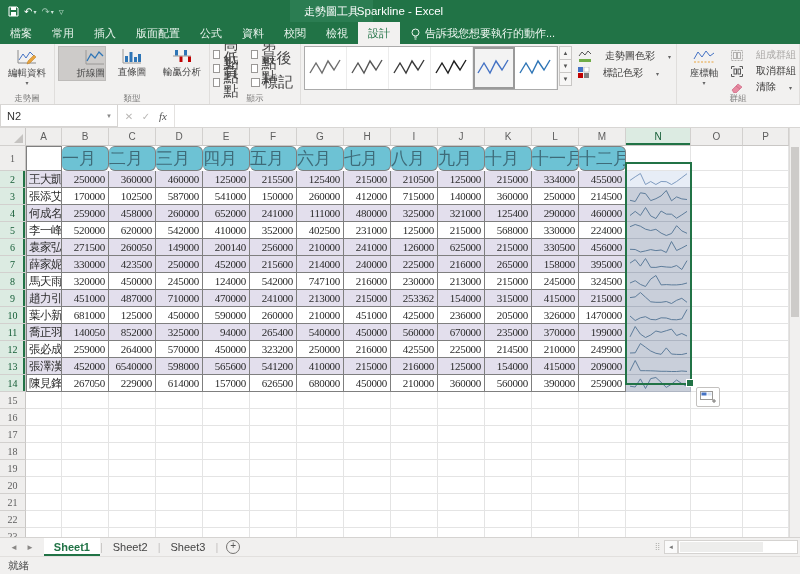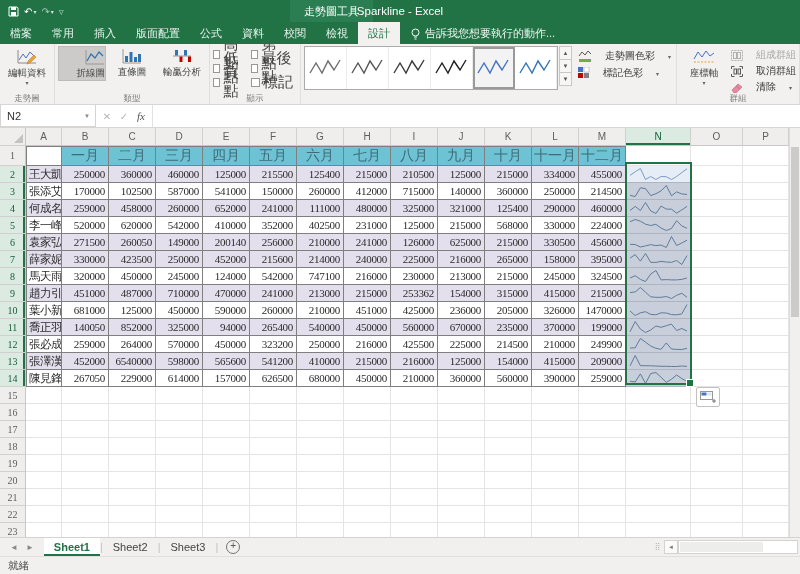--- a/index.html
+++ b/index.html
@@ -37,21 +37,21 @@
   .gscroll{display:flex;flex-direction:column;margin-left:1px;}
   .gs{width:13px;height:14px;border:1px solid #c9c7c5;background:#f7f6f5;color:#555;font-size:6px;
       display:flex;align-items:center;justify-content:center;box-sizing:border-box;margin-bottom:-1px;}
   .colbtns{display:flex;flex-direction:column;justify-content:flex-start;gap:3px;padding:3px 2px 0 6px;}
   .smallbtn{display:flex;align-items:center;gap:13px;font-size:10px;color:#3b3a39;white-space:nowrap;}
   .smallbtn .car{font-size:6px;color:#666;}
   .smallbtn.disabled{color:#a9a7a5;}
   .stack{display:flex;flex-direction:column;gap:2px;padding-top:2px;margin-left:3px;}
   
   .fbar{height:23px;background:#f2f1f0;display:flex;align-items:stretch;border-bottom:1px solid #d8d6d4;box-sizing:border-box;}
-  .namebox{width:96px;background:#fff;border:1px solid #d6d4d2;border-top:none;display:flex;align-items:center;
+  .namebox{width:118px;background:#fff;border:1px solid #d6d4d2;border-top:none;display:flex;align-items:center;
            font-size:11px;color:#333;padding-left:6px;box-sizing:border-box;}
   .namebox .car{margin-left:auto;font-size:6px;color:#888;padding:0 5px;}
   .fbtns{display:flex;align-items:center;gap:1px;padding:0 3px;background:#fff;border-right:1px solid #e4e2e0;}
   .fbtn{width:16px;text-align:center;font-size:10px;color:#b9b7b5;}
   .fx{color:#555;font-family:"Liberation Serif",serif;font-style:italic;font-size:11px;}
   .finput{flex:1;background:#fff;}
   
   .sheet{position:relative;height:409px;background:#fff;overflow:hidden;}
   table.grid{border-collapse:separate;border-spacing:0;table-layout:fixed;width:789px;}
   .grid th,.grid td{padding:0;overflow:hidden;white-space:nowrap;box-sizing:border-box;height:17px;}
@@ -59,21 +59,21 @@
                  font-size:10px;font-weight:normal;color:#5e5e5e;text-align:center;}
   .grid td.rh,.grid th.rh{background:#efeeed;border-right:1px solid #c9c7c5;border-bottom:1px solid #d2d0ce;
                  font-size:10px;color:#5e5e5e;text-align:center;font-weight:normal;}
   .grid thead th.selc{background:#dcebe2;color:#135c35;box-shadow:inset 0 -2px 0 #217346;}
   .grid td.rh.selr{background:#dcebe2;color:#135c35;box-shadow:inset -2px 0 0 #217346;}
   .grid td{border-right:1px solid #e4e4e4;border-bottom:1px solid #e4e4e4;font-size:11px;color:#2b2b2b;
            font-family:"Liberation Serif","DejaVu Serif",serif;}
   .grid td.t{border-right:1px solid #7f7f7f;border-bottom:1px solid #7f7f7f;}
   .grid td.tl{border-left:1px solid #7f7f7f;}
   .grid td.tt{border-top:1px solid #7f7f7f;}
-  .grid td.mon{background:#6dc2d4;color:#3e6b79;text-align:center;font-size:14px;}
+  .grid td.mon{background:#6dc2d4;color:#3e6b79;text-align:left;font-size:17px;border-radius:6px;}
   .grid td.name{padding-left:2px;font-size:11.5px;letter-spacing:-0.5px;}
   .grid td.num{text-align:right;padding-right:3px;letter-spacing:-0.3px;}
   .grid td.band{background:#e3dfed;}
   .grid td.ns{background:#c9cfda;border-right:1px solid #aeb5c2;border-bottom:1px solid #aeb5c2;}
   .grid td.ns.active{background:#e7edf6;}
   .grid td.ns svg{display:block;margin:0 auto;}
   .corner{position:relative;}
   .corner:after{content:"";position:absolute;right:2px;bottom:2px;border-left:9px solid transparent;border-bottom:9px solid #c5c3c1;}
   
   .selbox{position:absolute;left:625px;top:34px;width:67px;height:223px;border:2px solid #217346;

